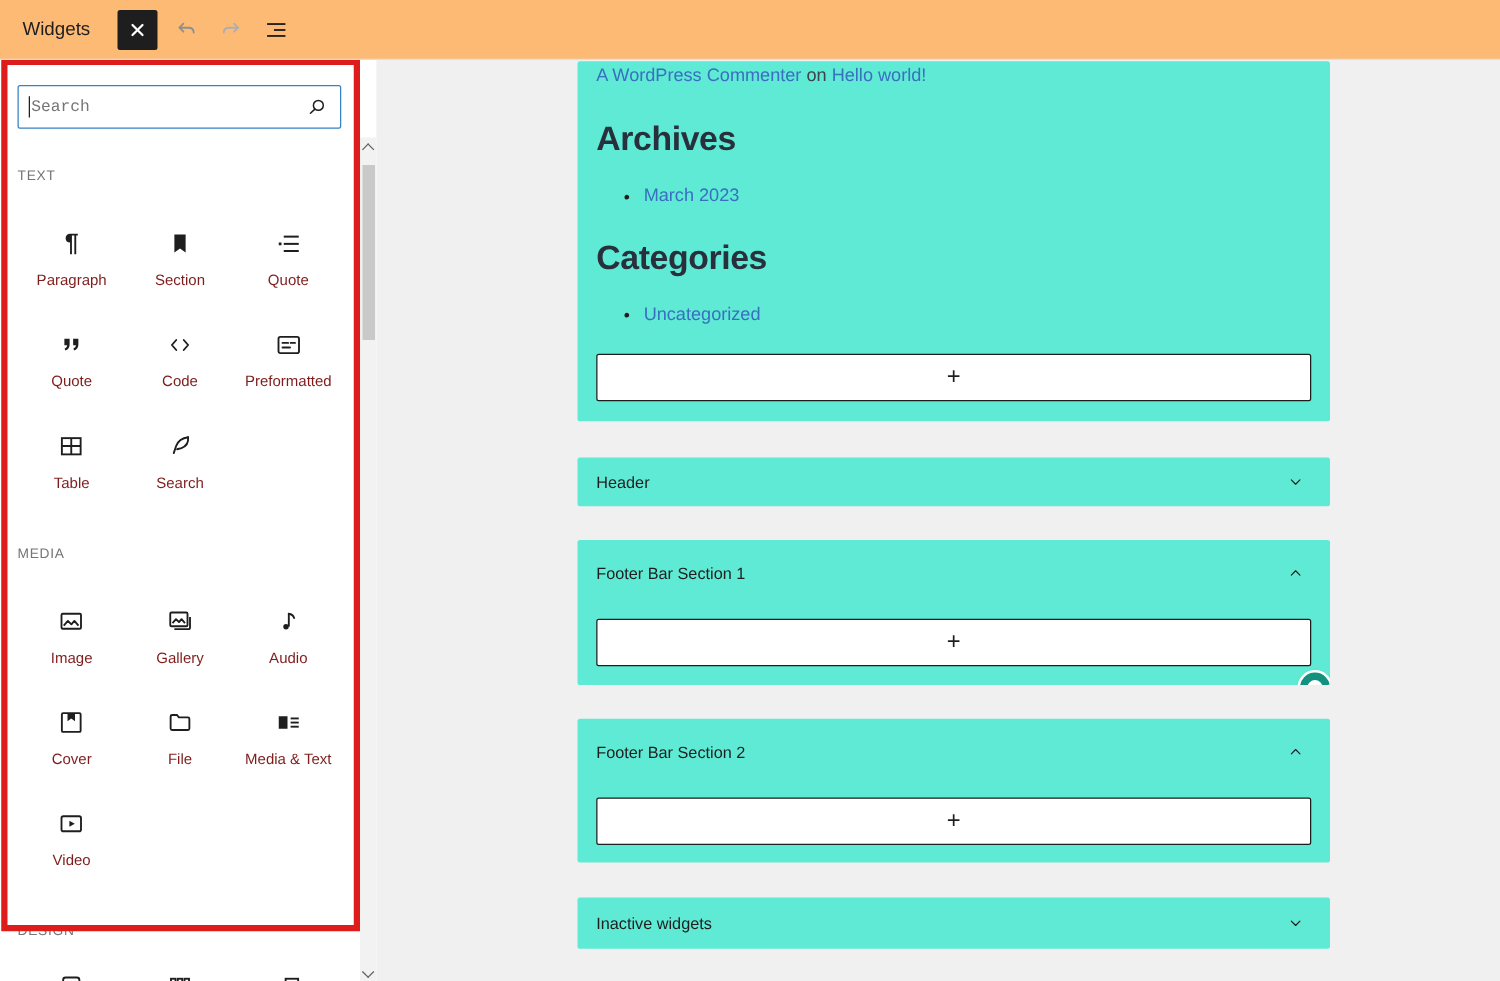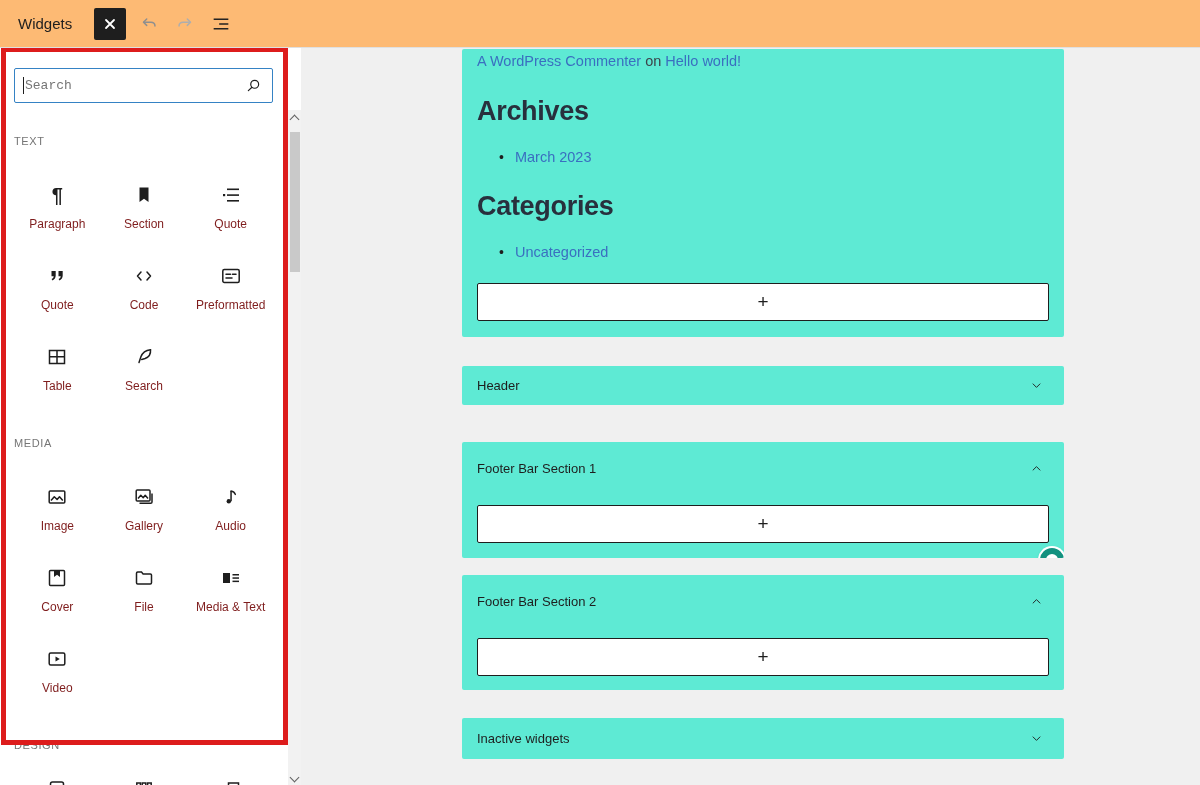--- a/index.html
+++ b/index.html
@@ -378,21 +378,21 @@
     <div class="panel-head">
       <span class="panel-title">Header</span>
       <span class="panel-chevron">
             <svg width="15" height="15" viewBox="0 0 24 24">
               <path d="M6.5 9.5L12 15l5.5-5.5" stroke="#1e1e1e" stroke-width="1.5" fill="none" stroke-linecap="round" stroke-linejoin="round"></path>
             </svg>
           </span>
     </div>
   </section>
 
-  <section class="card panel expanded" style="top: 394px; height: 116px;">
+  <section class="card panel expanded" style="top: 384px; height: 116px;">
     <div class="panel-head">
       <span class="panel-title">Footer Bar Section 1</span>
       <span class="panel-chevron">
             <svg width="15" height="15" viewBox="0 0 24 24">
               <path d="M6.5 14.5L12 9l5.5 5.5" stroke="#1e1e1e" stroke-width="1.5" fill="none" stroke-linecap="round" stroke-linejoin="round"></path>
             </svg>
           </span>
     </div>
   <button class="panel-appender">+</button>
         <div class="badge-peek"></div>

